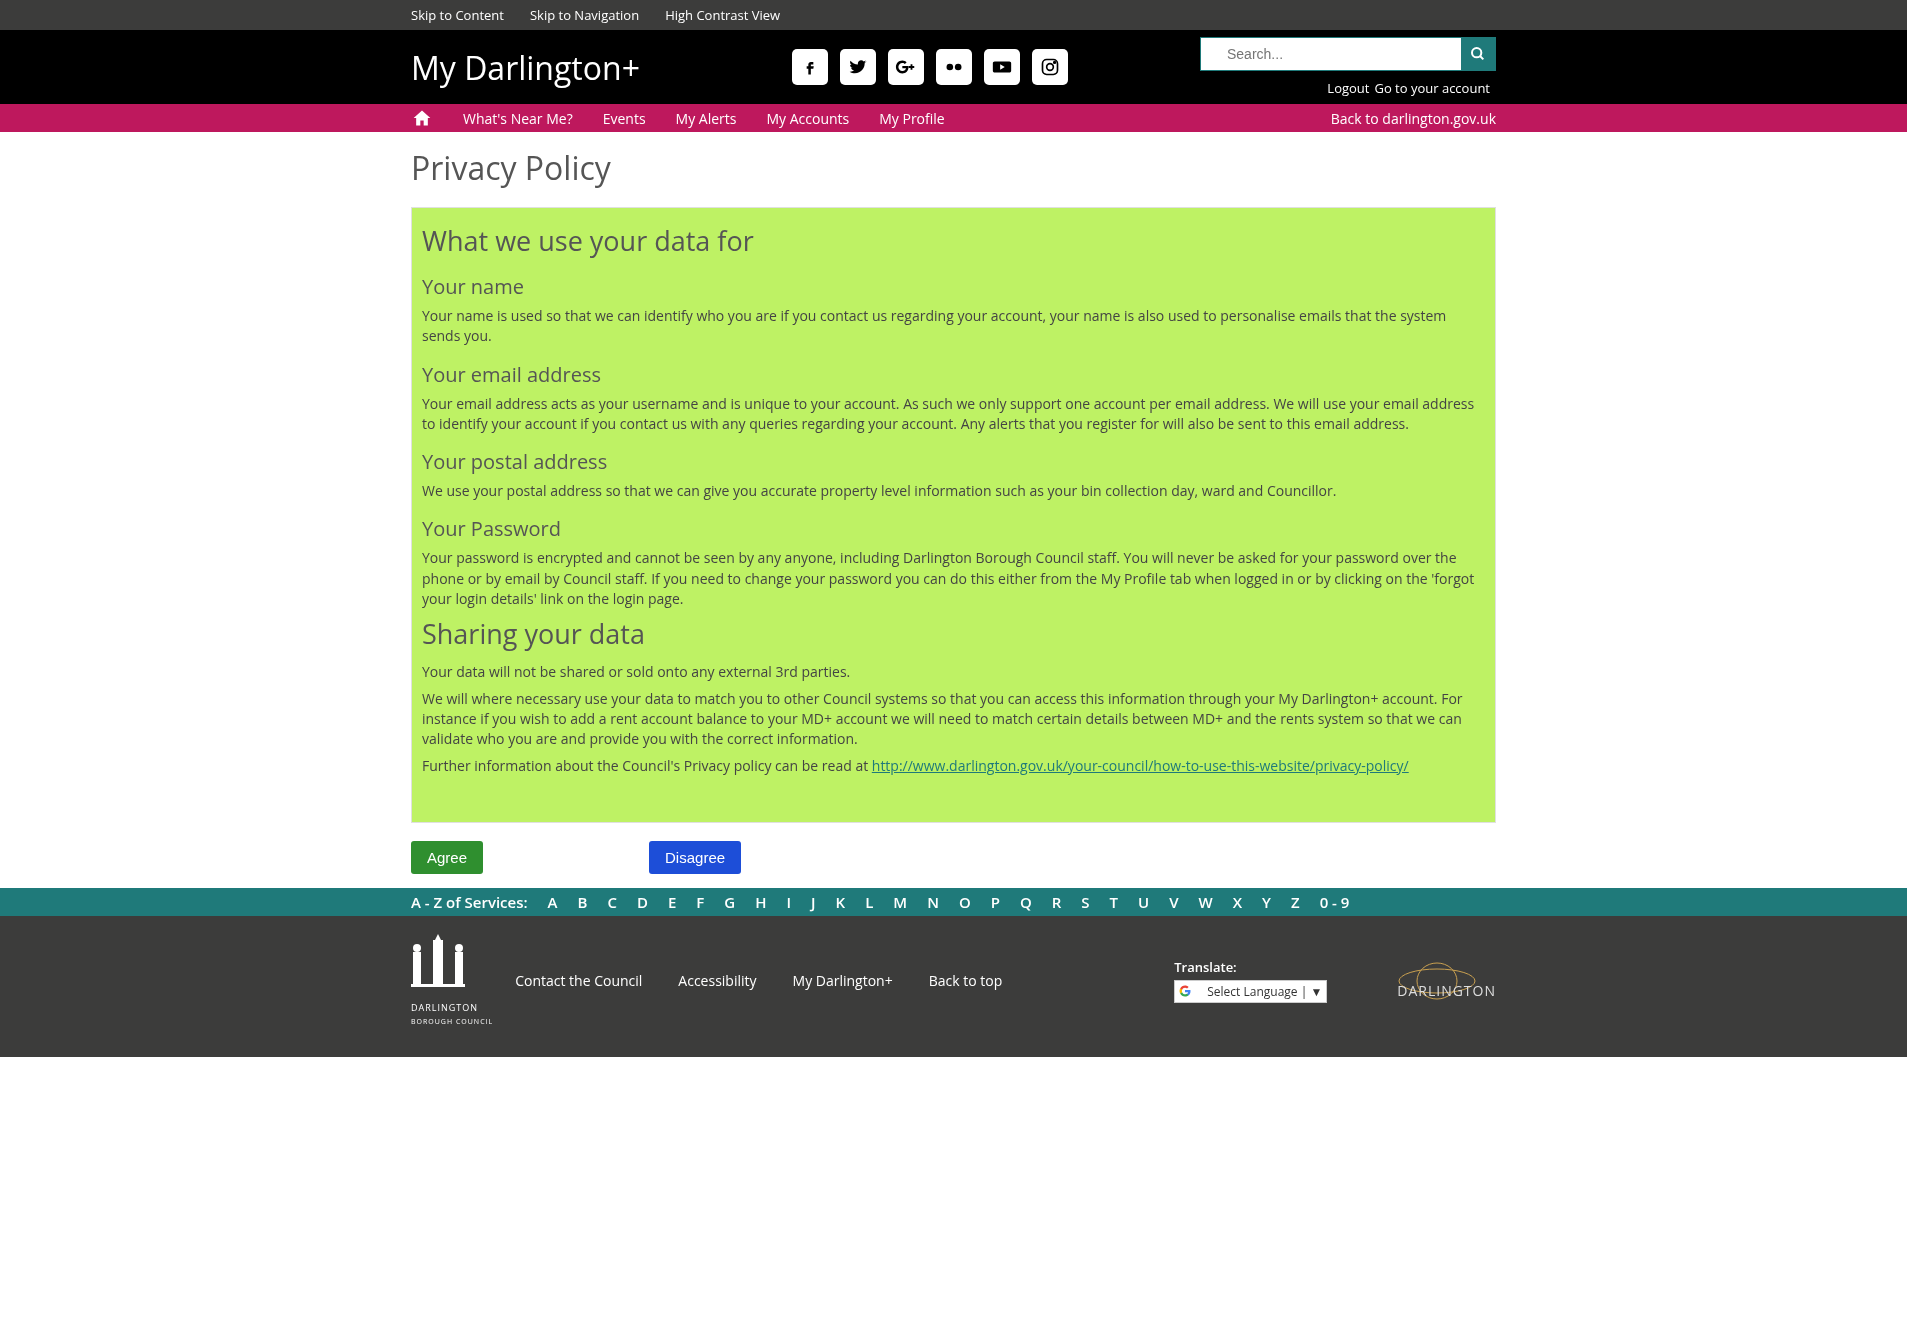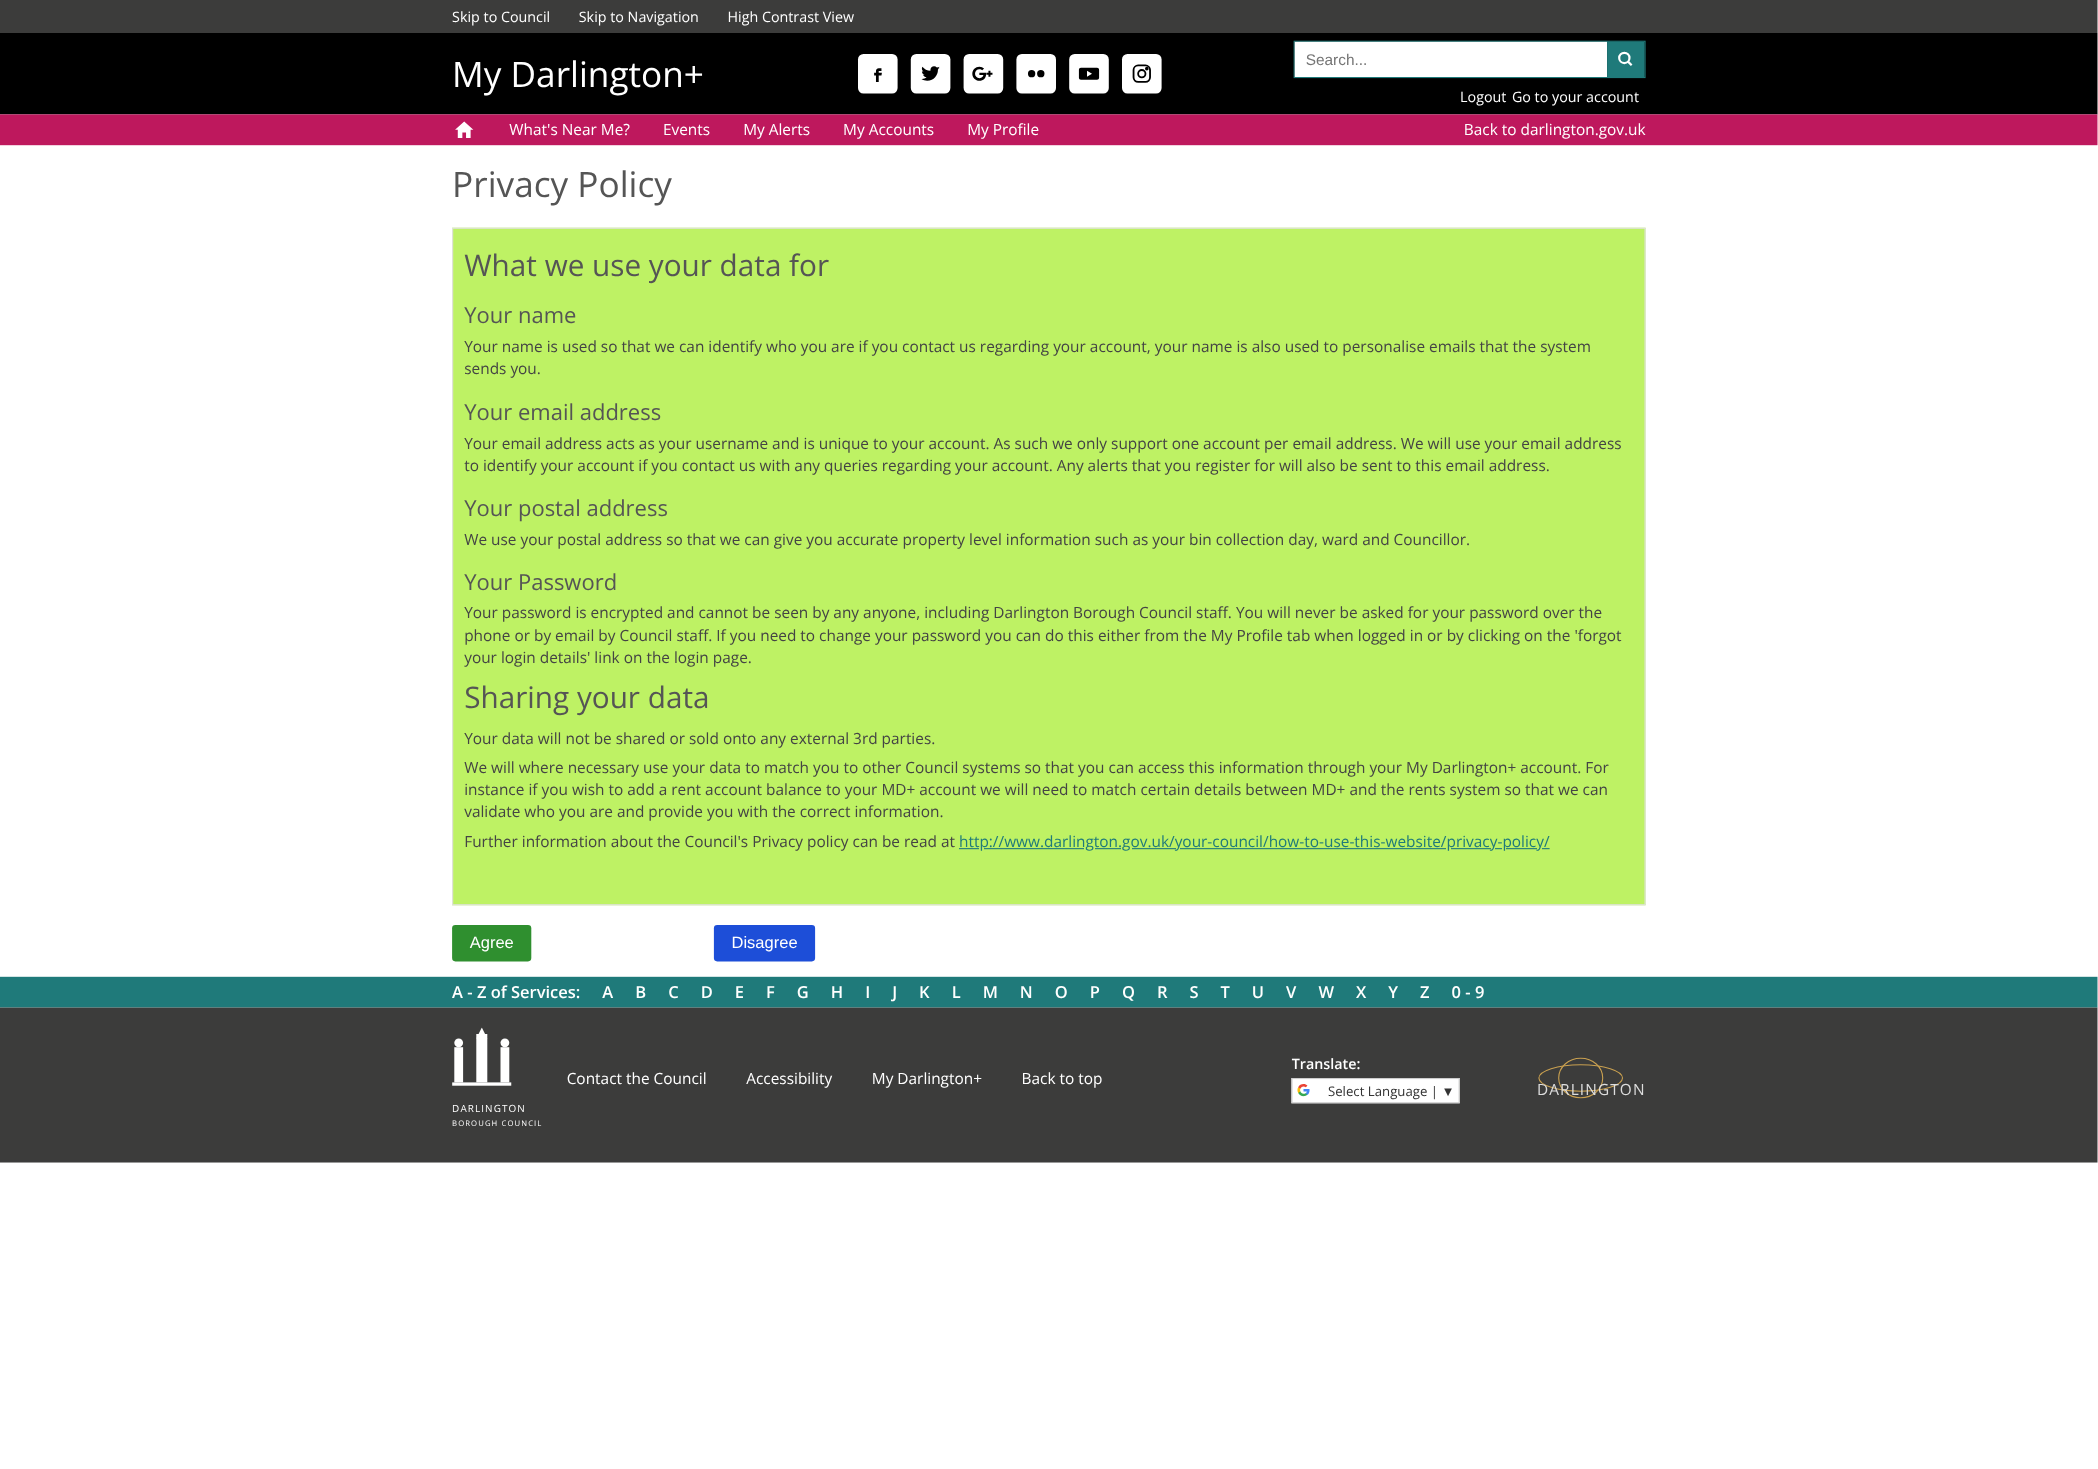--- a/index.html
+++ b/index.html
@@ -26,21 +26,21 @@
   .header .container { display:flex; align-items:center; height:100%; justify-content:space-between; position:relative;}
   .site-title { font-size:32px; font-weight:400; }
   .socials { display:flex; gap:12px; margin-left:20px; }
   .socials .icon-box {
     width:36px; height:36px; background:#fff; color:#000; border-radius:5px;
     display:flex; align-items:center; justify-content:center; font-weight:bold; font-size:20px;
   }
   .search-wrap { display:flex; flex-direction:column; align-items:flex-end; gap:4px;}
   .search-row { display:flex; border:1px solid #1f7a7a; }
   .search-input {
-    width:284px; height:32px; border:none; padding:0 10px; font-size:14px; outline:none;
+    width:260px; height:32px; border:none; padding:0 26px; font-size:14px; outline:none;
   }
   .search-btn {
     width:34px; height:32px; background:#1f7a7a; color:#fff; border:none;
     display:flex; align-items:center; justify-content:center; cursor:pointer;
   }
   .acct-links { display:flex; gap:5px; font-size:13px; margin-top:4px; padding-right:6px;}
   .acct-links a { color:#fff; text-decoration:none; }
   
   .navbar { background:#be185d; color:#fff; height:28px; }
   .navbar .container { display:flex; align-items:center; height:100%; justify-content:space-between; }
@@ -81,21 +81,21 @@
     display:flex; align-items:center; gap:16px;
   }
   .g-icon { width:12px; height:12px; }
   .darlington-logo { font-size:14px; color:#ddd; letter-spacing:1px; }
 </style>
 </head>
 <body>
 
 <div class="utility-bar">
   <div class="container">
-    <a href="#">Skip to Council</a>
+    <a href="#">Skip to Content</a>
     <a href="#">Skip to Navigation</a>
     <a href="#">High Contrast View</a>
   </div>
 </div>
 
 <div class="header">
   <div class="container">
     <div class="site-title">My Darlington+</div>
 
     <div class="socials">

